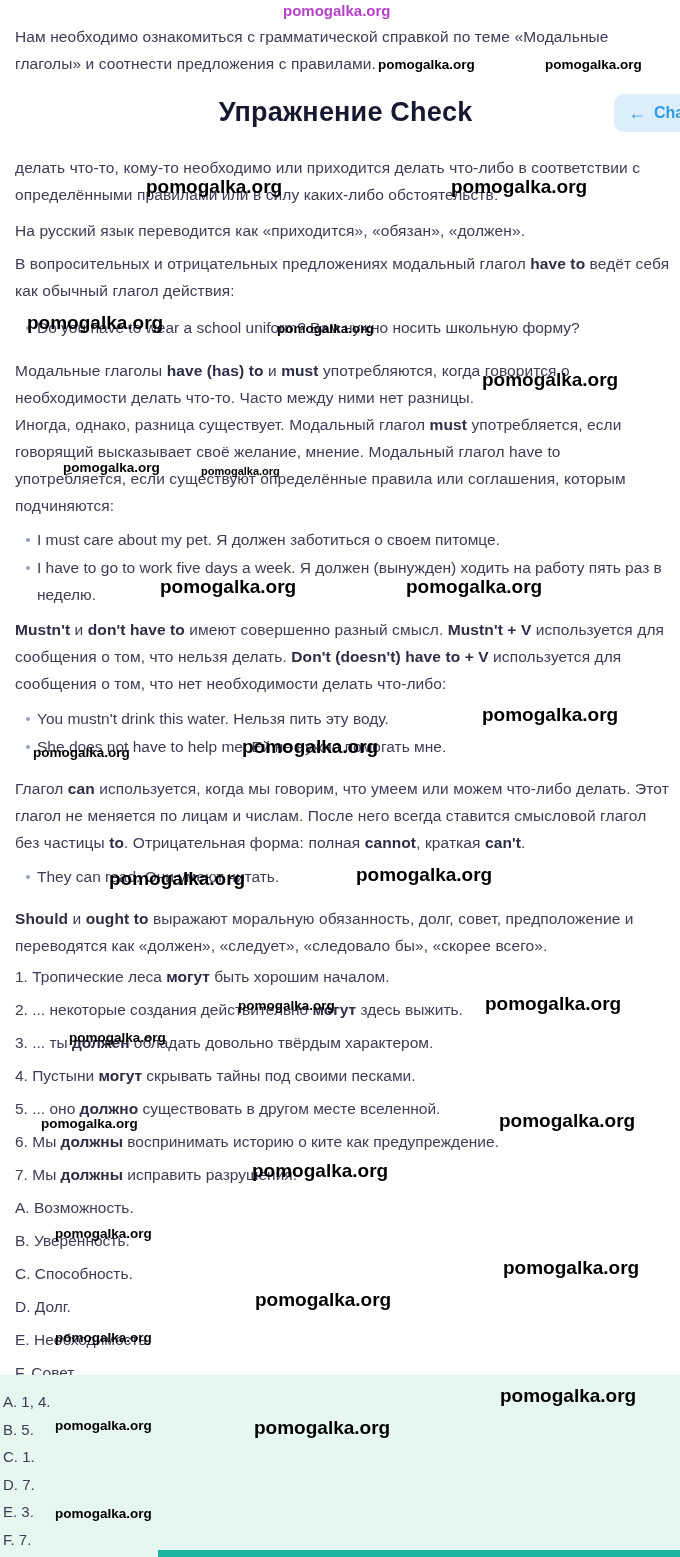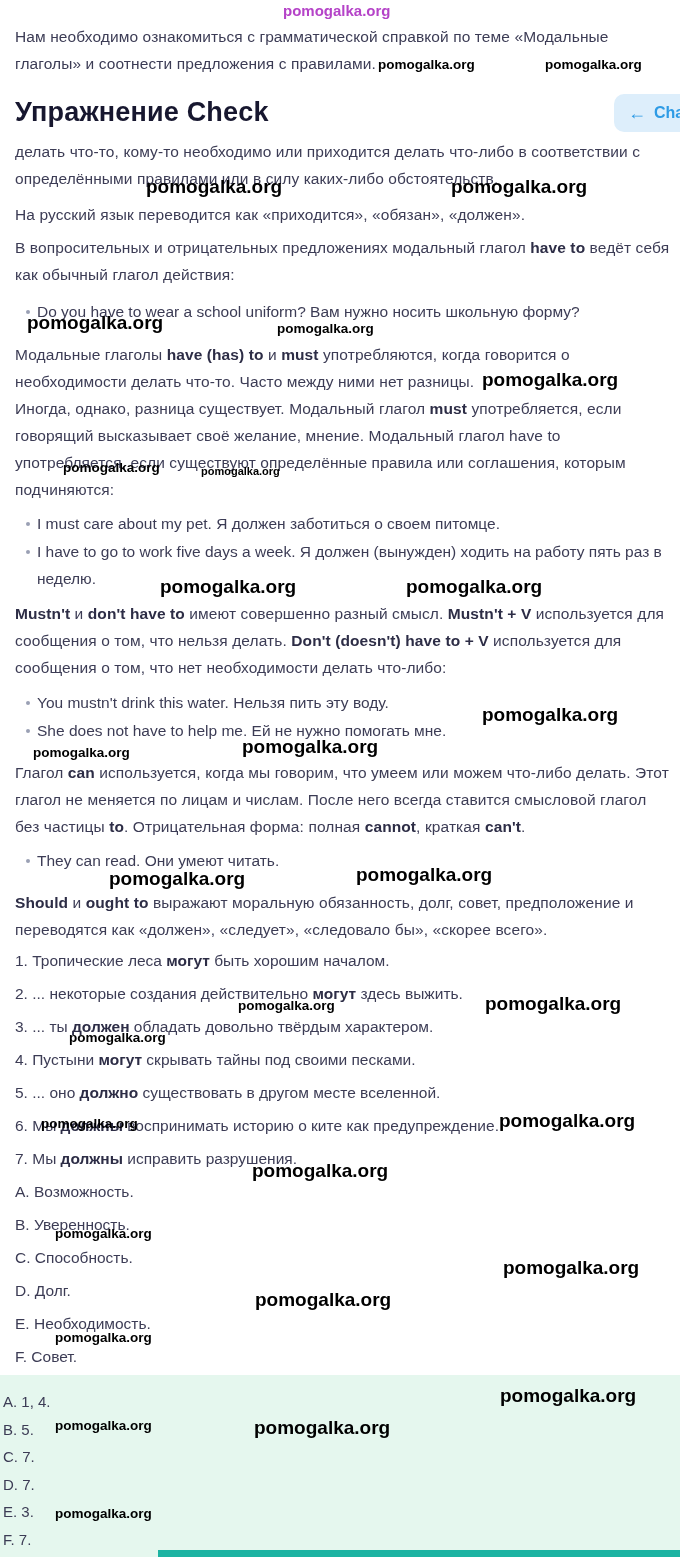--- a/index.html
+++ b/index.html
@@ -3,21 +3,21 @@
 <meta charset="utf-8">
 <style>
   * { margin:0; padding:0; box-sizing:border-box; }
   html,body { background:#ffffff; }
   .page { position:relative; width:680px; height:1557px; background:#ffffff; overflow:hidden;
           font-family:"Liberation Sans", sans-serif; color:#3c3c55; }
   .content { position:relative; padding:23px 4px 0 15px; z-index:1; }
   .body-text { font-size:15.5px; line-height:27px; letter-spacing:0.1px; color:#3c3c55; max-width:660px; }
   .intro { max-width:600px; }
   .b { font-weight:700; color:#2d2d46; }
-  .header-row { margin:17px 0 8px; }
+  .header-row { margin:17px 0 24px;text-align:center; }
   .title { font-size:27px; line-height:36px; font-weight:700; color:#17172f; letter-spacing:0.2px; }
   ul.examples { list-style:none; }
   .examples li { position:relative; padding-left:22px; font-size:15.5px; line-height:27px; color:#3c3c55; max-width:660px; }
   .dot { position:absolute; left:11px; top:12px; width:4px; height:4px; border-radius:50%; background:#9aa0b4; }
   .sentence, .option { font-size:15.5px; line-height:27px; margin-bottom:6px; color:#3c3c55; }
   .answers { position:absolute; left:0; right:0; top:1375px; bottom:0; background:#e5f7ee; padding:13px 4px 0 3px; z-index:2; }
   .answer-row { font-size:15px; line-height:27.5px; color:#3c3c55; }
   .chat-button { position:absolute; top:94px; left:614px; height:38px; width:130px; display:flex; align-items:center; gap:8px;
                  padding:0 14px; background:#ddeefb; border:none; border-radius:10px; color:#2e9be5;
                  font-family:"Liberation Sans", sans-serif; font-size:16px; font-weight:700; cursor:pointer; z-index:6; }
@@ -94,21 +94,21 @@
       <div class="option">D. Долг.</div>
       <div class="option">E. Необходимость.</div>
       <div class="option">F. Совет.</div>
     </div>
 
   </div>
 
   <div class="answers">
     <div class="answer-row">A. 1, 4.</div>
     <div class="answer-row">B. 5.</div>
-    <div class="answer-row">C. 7.</div>
+    <div class="answer-row">C. 1.</div>
     <div class="answer-row">D. 7.</div>
     <div class="answer-row">E. 3.</div>
     <div class="answer-row">F. 7.</div>
   </div>
 
   <button class="chat-button">
     <span class="arrow">←</span>
     <span>Chat</span>
   </button>
 

